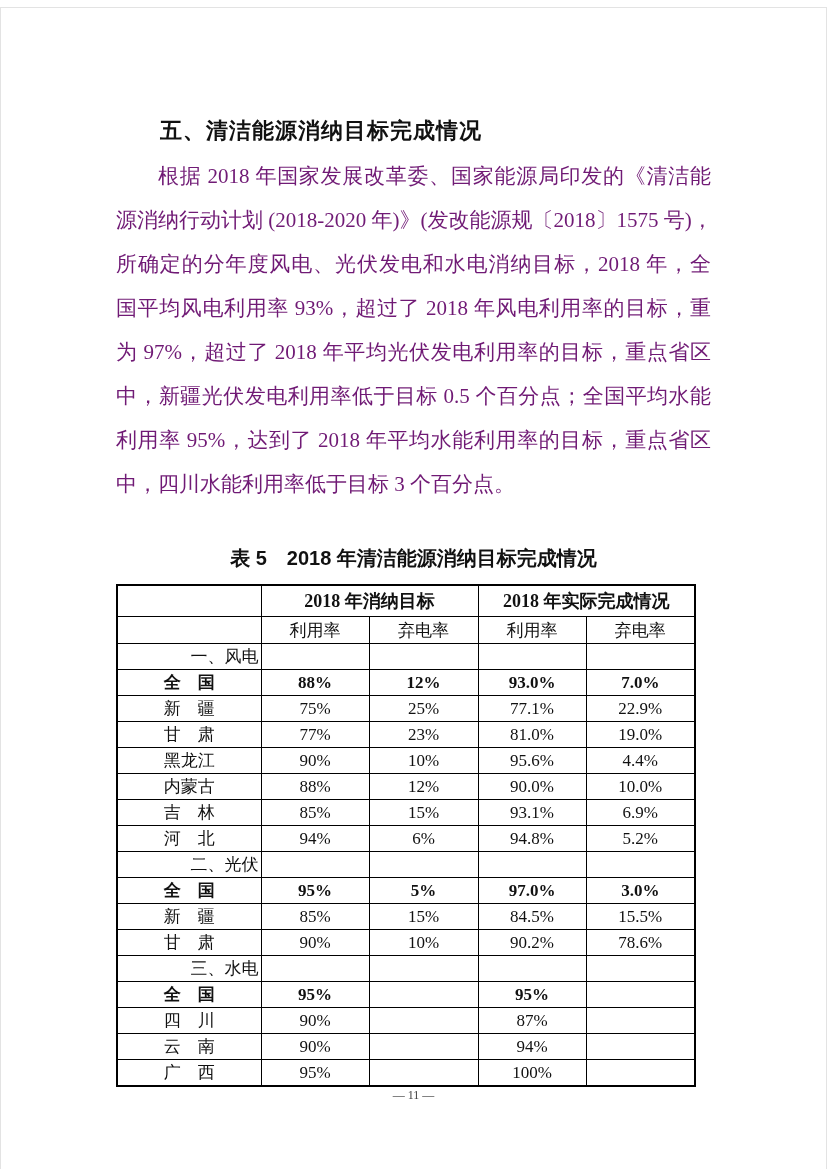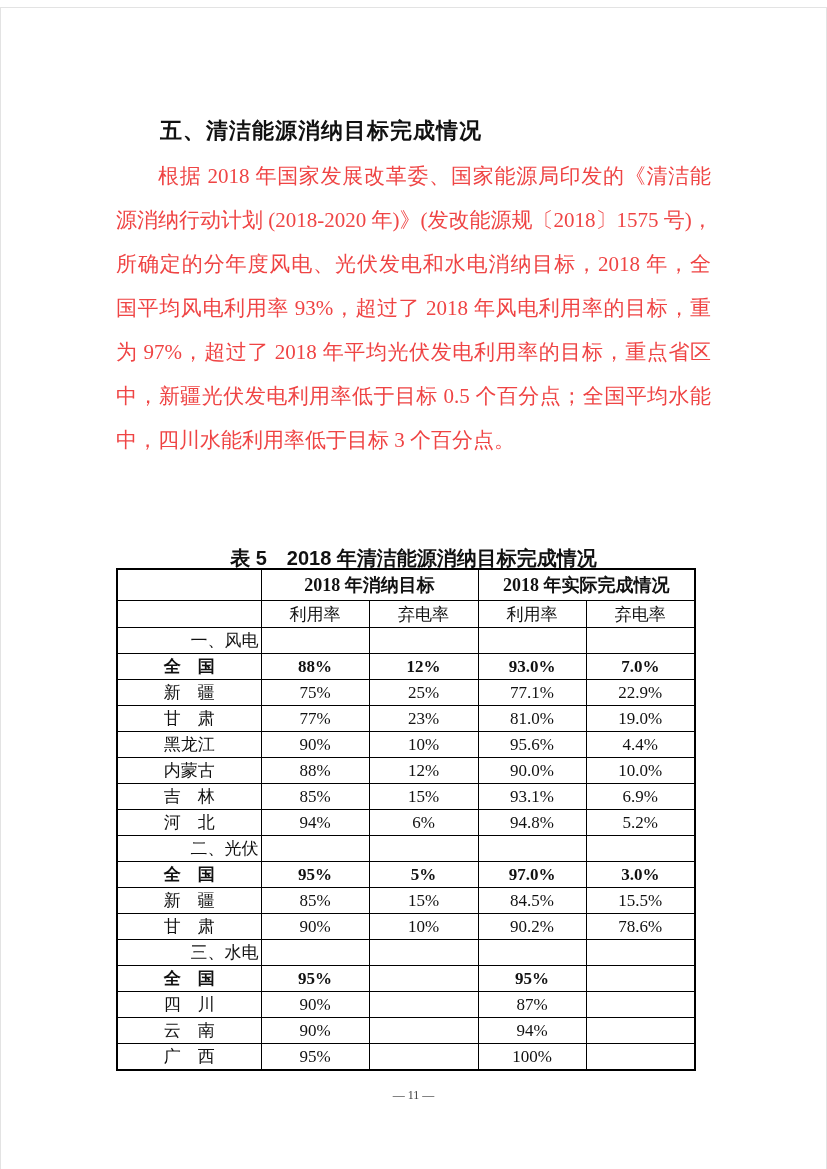--- a/index.html
+++ b/index.html
@@ -26,21 +26,21 @@
     text-indent: 2em;
     letter-spacing: 1px;
     color: #111;
   }
   .paragraph {
     position: absolute;
     top: 146px;
     left: 115px;
     width: 595px;
     font-size: 21px;
-    color: #ef4444;
+    color: #701a75;
   }
   .paragraph .pline {
     height: 44px;
     line-height: 44px;
     text-align: justify;
     text-align-last: justify;
     white-space: nowrap;
   }
   .paragraph .pline.first { text-indent: 2em; }
   .paragraph .pline.last { text-align-last: left; }
@@ -50,21 +50,21 @@
     left: 115px;
     width: 595px;
     text-align: center;
     font-family: "Liberation Sans", "DejaVu Sans", sans-serif;
     font-weight: bold;
     font-size: 20px;
     color: #111;
   }
   table.data-table {
     position: absolute;
-    top: 560px;
+    top: 576px;
     left: 115px;
     width: 578px;
     border-collapse: collapse;
     table-layout: fixed;
     border: 2px solid #000;
     font-size: 17px;
     color: #111;
   }
   table.data-table td {
     border: 1px solid #000;
@@ -103,20 +103,21 @@
 
   <div class="heading">五、清洁能源消纳目标完成情况</div>
 
   <div class="paragraph">
     <div class="pline first">根据 2018 年国家发展改革委、国家能源局印发的《清洁能</div>
     <div class="pline">源消纳行动计划 (2018-2020 年)》(发改能源规〔2018〕1575 号)，</div>
     <div class="pline">所确定的分年度风电、光伏发电和水电消纳目标，2018 年，全</div>
     <div class="pline">国平均风电利用率 93%，超过了 2018 年风电利用率的目标，重</div>
     <div class="pline">为 97%，超过了 2018 年平均光伏发电利用率的目标，重点省区</div>
     <div class="pline">中，新疆光伏发电利用率低于目标 0.5 个百分点；全国平均水能</div>
+    <div class="pline">利用率 95%，达到了 2018 年平均水能利用率的目标，重点省区</div>
     <div class="pline last">中，四川水能利用率低于目标 3 个百分点。</div>
   </div>
 
   <div class="table-title">表 5　2018 年清洁能源消纳目标完成情况</div>
 
   <table class="data-table">
     <colgroup>
       <col style="width:144px">
       <col style="width:108px">
       <col style="width:109px">

